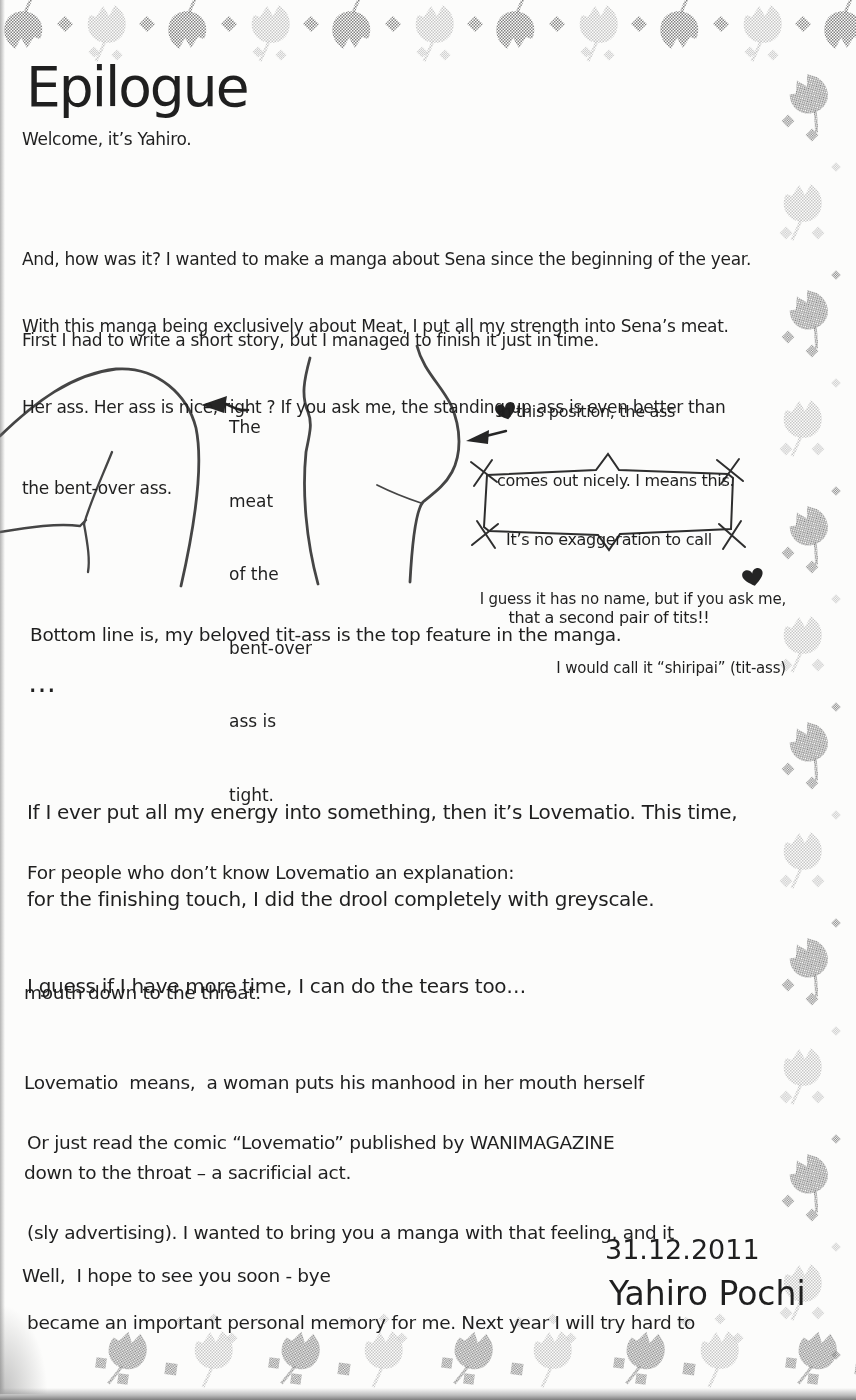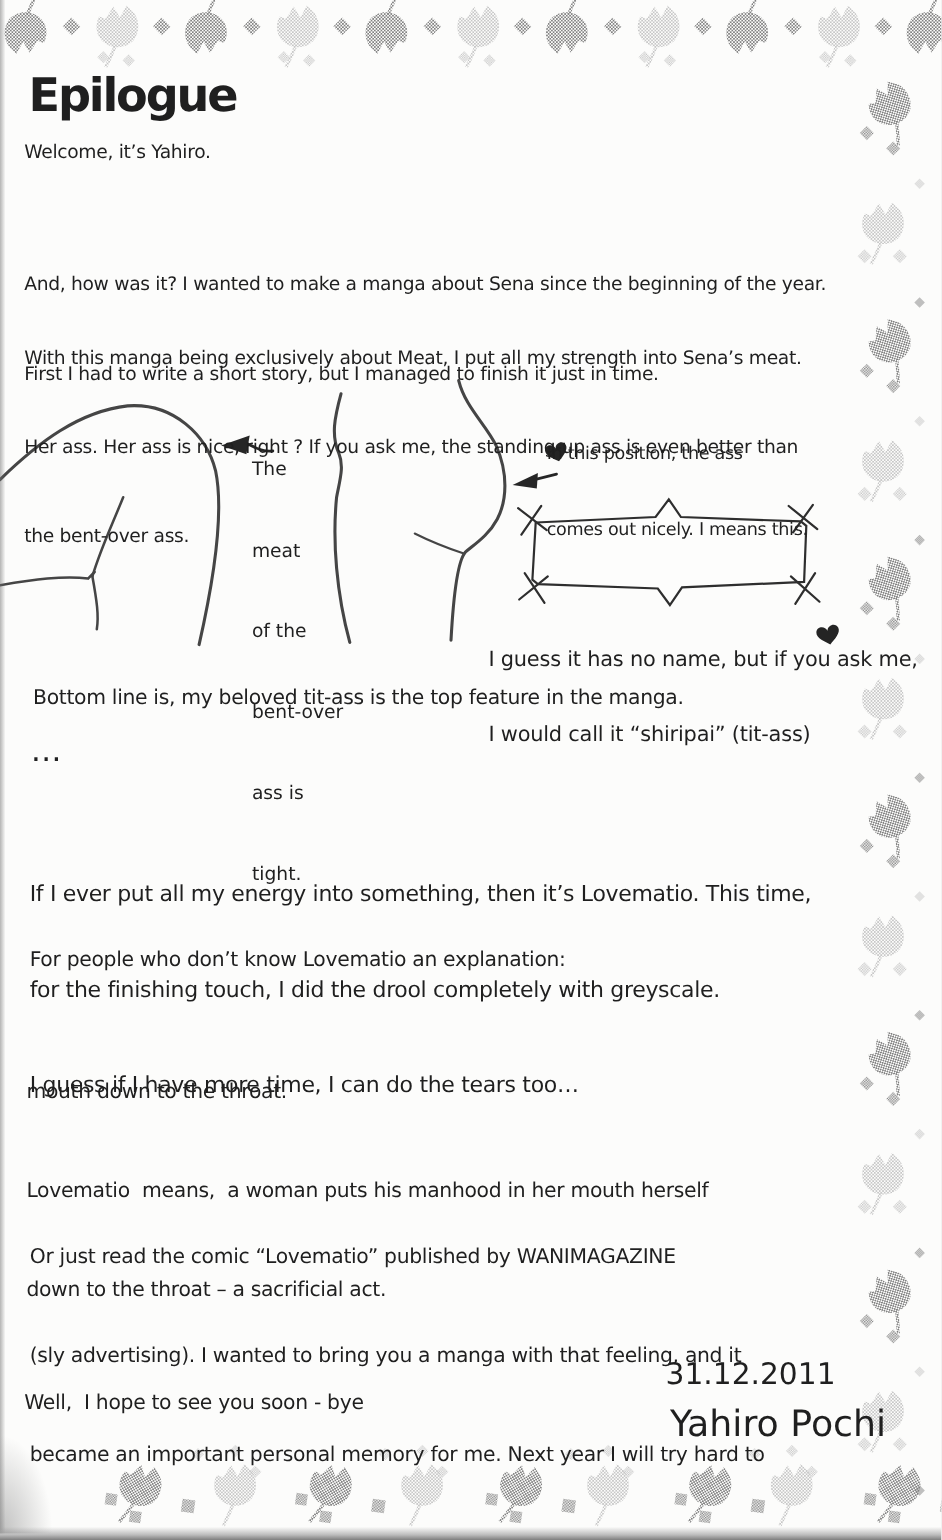--- a/index.html
+++ b/index.html
@@ -9,22 +9,22 @@
   .page{position:relative;width:856px;height:1400px;overflow:hidden;background:var(--paper);
         font-family:"DejaVu Sans","Liberation Sans",sans-serif;}
   svg.art{position:absolute;left:0;top:0;z-index:0;}
   .t{position:absolute;color:var(--ink);white-space:pre;z-index:2;}
   .s17{font-size:17px;line-height:27px;letter-spacing:-0.3px;}
   .s18{font-size:18.5px;line-height:30px;letter-spacing:-0.3px;}
   .s18a{font-size:20px;line-height:29px;letter-spacing:-0.3px;}
   .lbl{font-size:17px;line-height:24.5px;}
   .cap{font-size:16px;line-height:23px;letter-spacing:-0.3px;}
   .bub{font-size:16px;line-height:26px;letter-spacing:-0.3px;text-align:center;}
-  .nam{font-size:19px;line-height:23px;letter-spacing:-0.2px;text-align:left;}
-  .title{font-size:42px;font-weight:bold;letter-spacing:-2px;line-height:50px;}
+  .nam{font-size:15px;line-height:23px;letter-spacing:-0.2px;text-align:right;}
+  .title{font-size:55px;font-weight:normal;letter-spacing:-2px;line-height:50px;}
   .sig{letter-spacing:0;}
   .scan-left{position:absolute;left:0;top:0;width:5px;height:100%;z-index:3;
     background:linear-gradient(to right,rgba(110,110,110,.5),rgba(110,110,110,0));}
   .scan-bottom{position:absolute;left:0;bottom:0;width:100%;height:12px;z-index:3;
     background:linear-gradient(to top,#7e7e7e,#bdbdbd 40%,rgba(220,220,220,0));}
   .scan-smudge{position:absolute;left:0;bottom:6px;width:48px;height:90px;z-index:3;
     background:radial-gradient(ellipse at 0% 100%,rgba(130,130,130,.5),rgba(130,130,130,0) 70%);}
 </style>
 </head>
 <body>
@@ -230,20 +230,24 @@
     <div>bent-over</div>
     <div>ass is</div>
     <div>tight.</div>
   </div>
 
   <div class="t cap" style="left:497px;top:354px">
     <div>In this position, the ass</div>
     <div>comes out nicely. I means this.</div>
   </div>
 
+  <div class="t bub" style="left:484px;top:475px;width:250px">
+    <div>It’s no exaggeration to call</div>
+    <div>that a second pair of tits!!</div>
+  </div>
 
   <div class="t nam" style="left:444px;top:542px;width:342px">
     <div>I guess it has no name, but if you ask me,</div>
     <div>I would call it “shiripai” (tit-ass)</div>
   </div>
 
   <div class="t s18" style="left:30px;top:620px">Bottom line is, my beloved tit-ass is the top feature in the manga.</div>
 
   <div class="t" style="left:28px;top:666px;font-size:28px;letter-spacing:4px">…</div>
 

